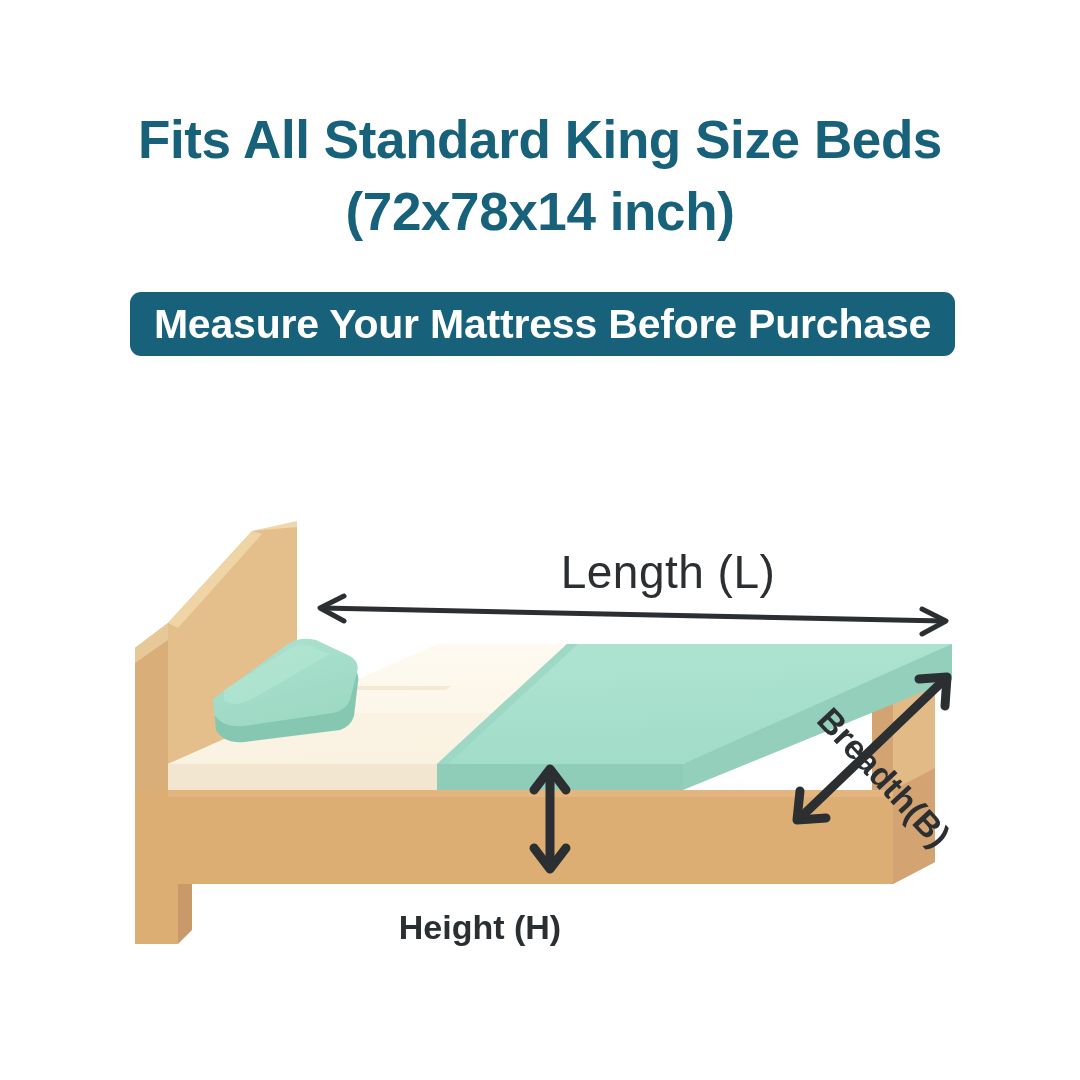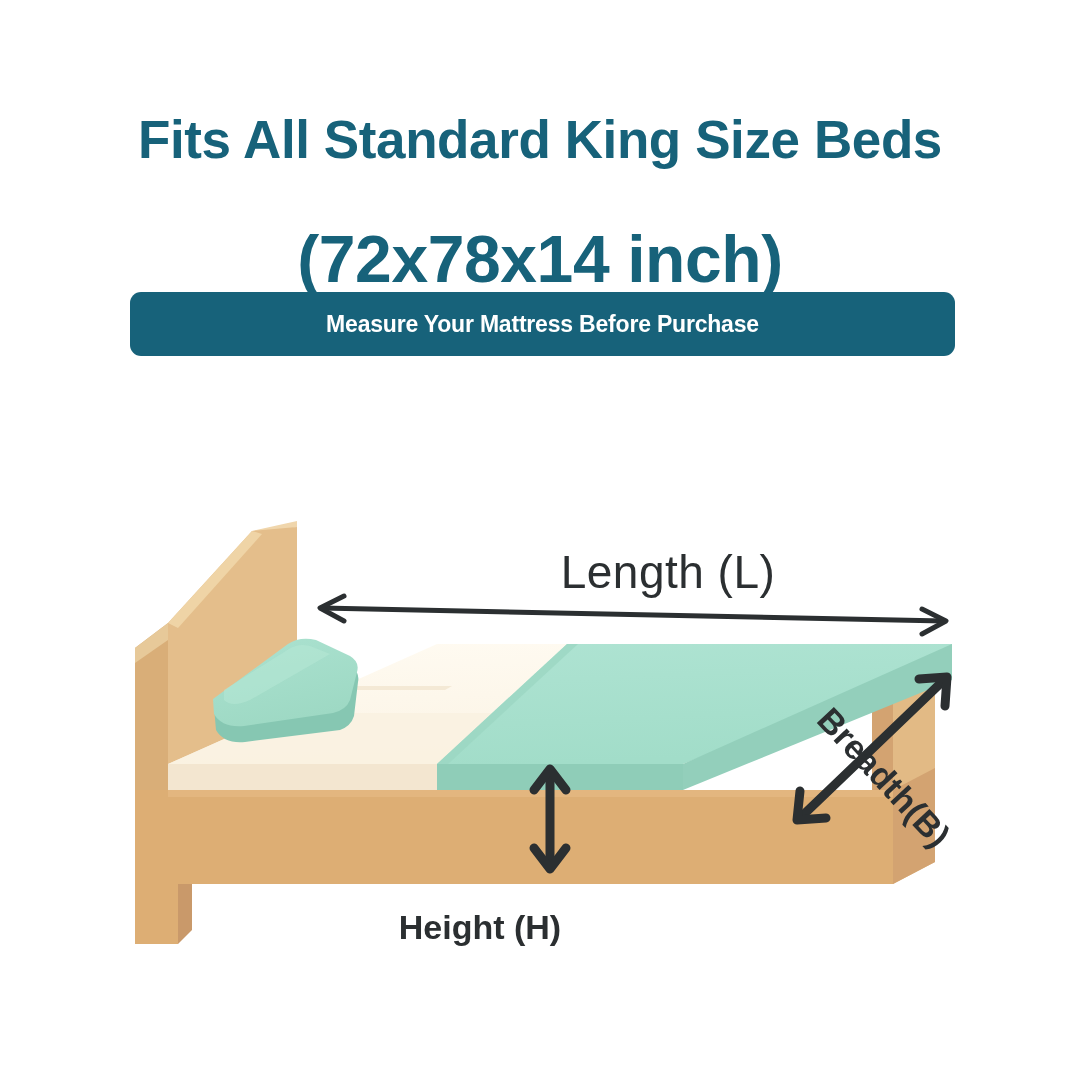--- a/index.html
+++ b/index.html
@@ -37,44 +37,43 @@
   }
   .headline-line2 {
     position: absolute;
     left: 0;
     top: 176px;
     width: 1080px;
     text-align: center;
     color: #17627A;
     font-family: "Liberation Sans", sans-serif;
     font-weight: bold;
-    font-size: 66px;
+    font-size: 53px;
     line-height: 72px;
     letter-spacing: -0.4px;
-    margin-top: 47px;
   }
 
   
   .banner {
     position: absolute;
     left: 130px;
     top: 292px;
     width: 825px;
     height: 64px;
     background: #17627A;
     border-radius: 11px;
     display: flex;
     align-items: center;
     justify-content: center;
   }
   .banner-text {
     color: #ffffff;
     font-family: "Liberation Sans", sans-serif;
     font-weight: bold;
-    font-size: 23px;
+    font-size: 41px;
     letter-spacing: -0.2px;
     white-space: nowrap;
   }
 
   
   #bed-illustration {
     position: absolute;
     left: 0;
     top: 0;
     width: 1080px;

